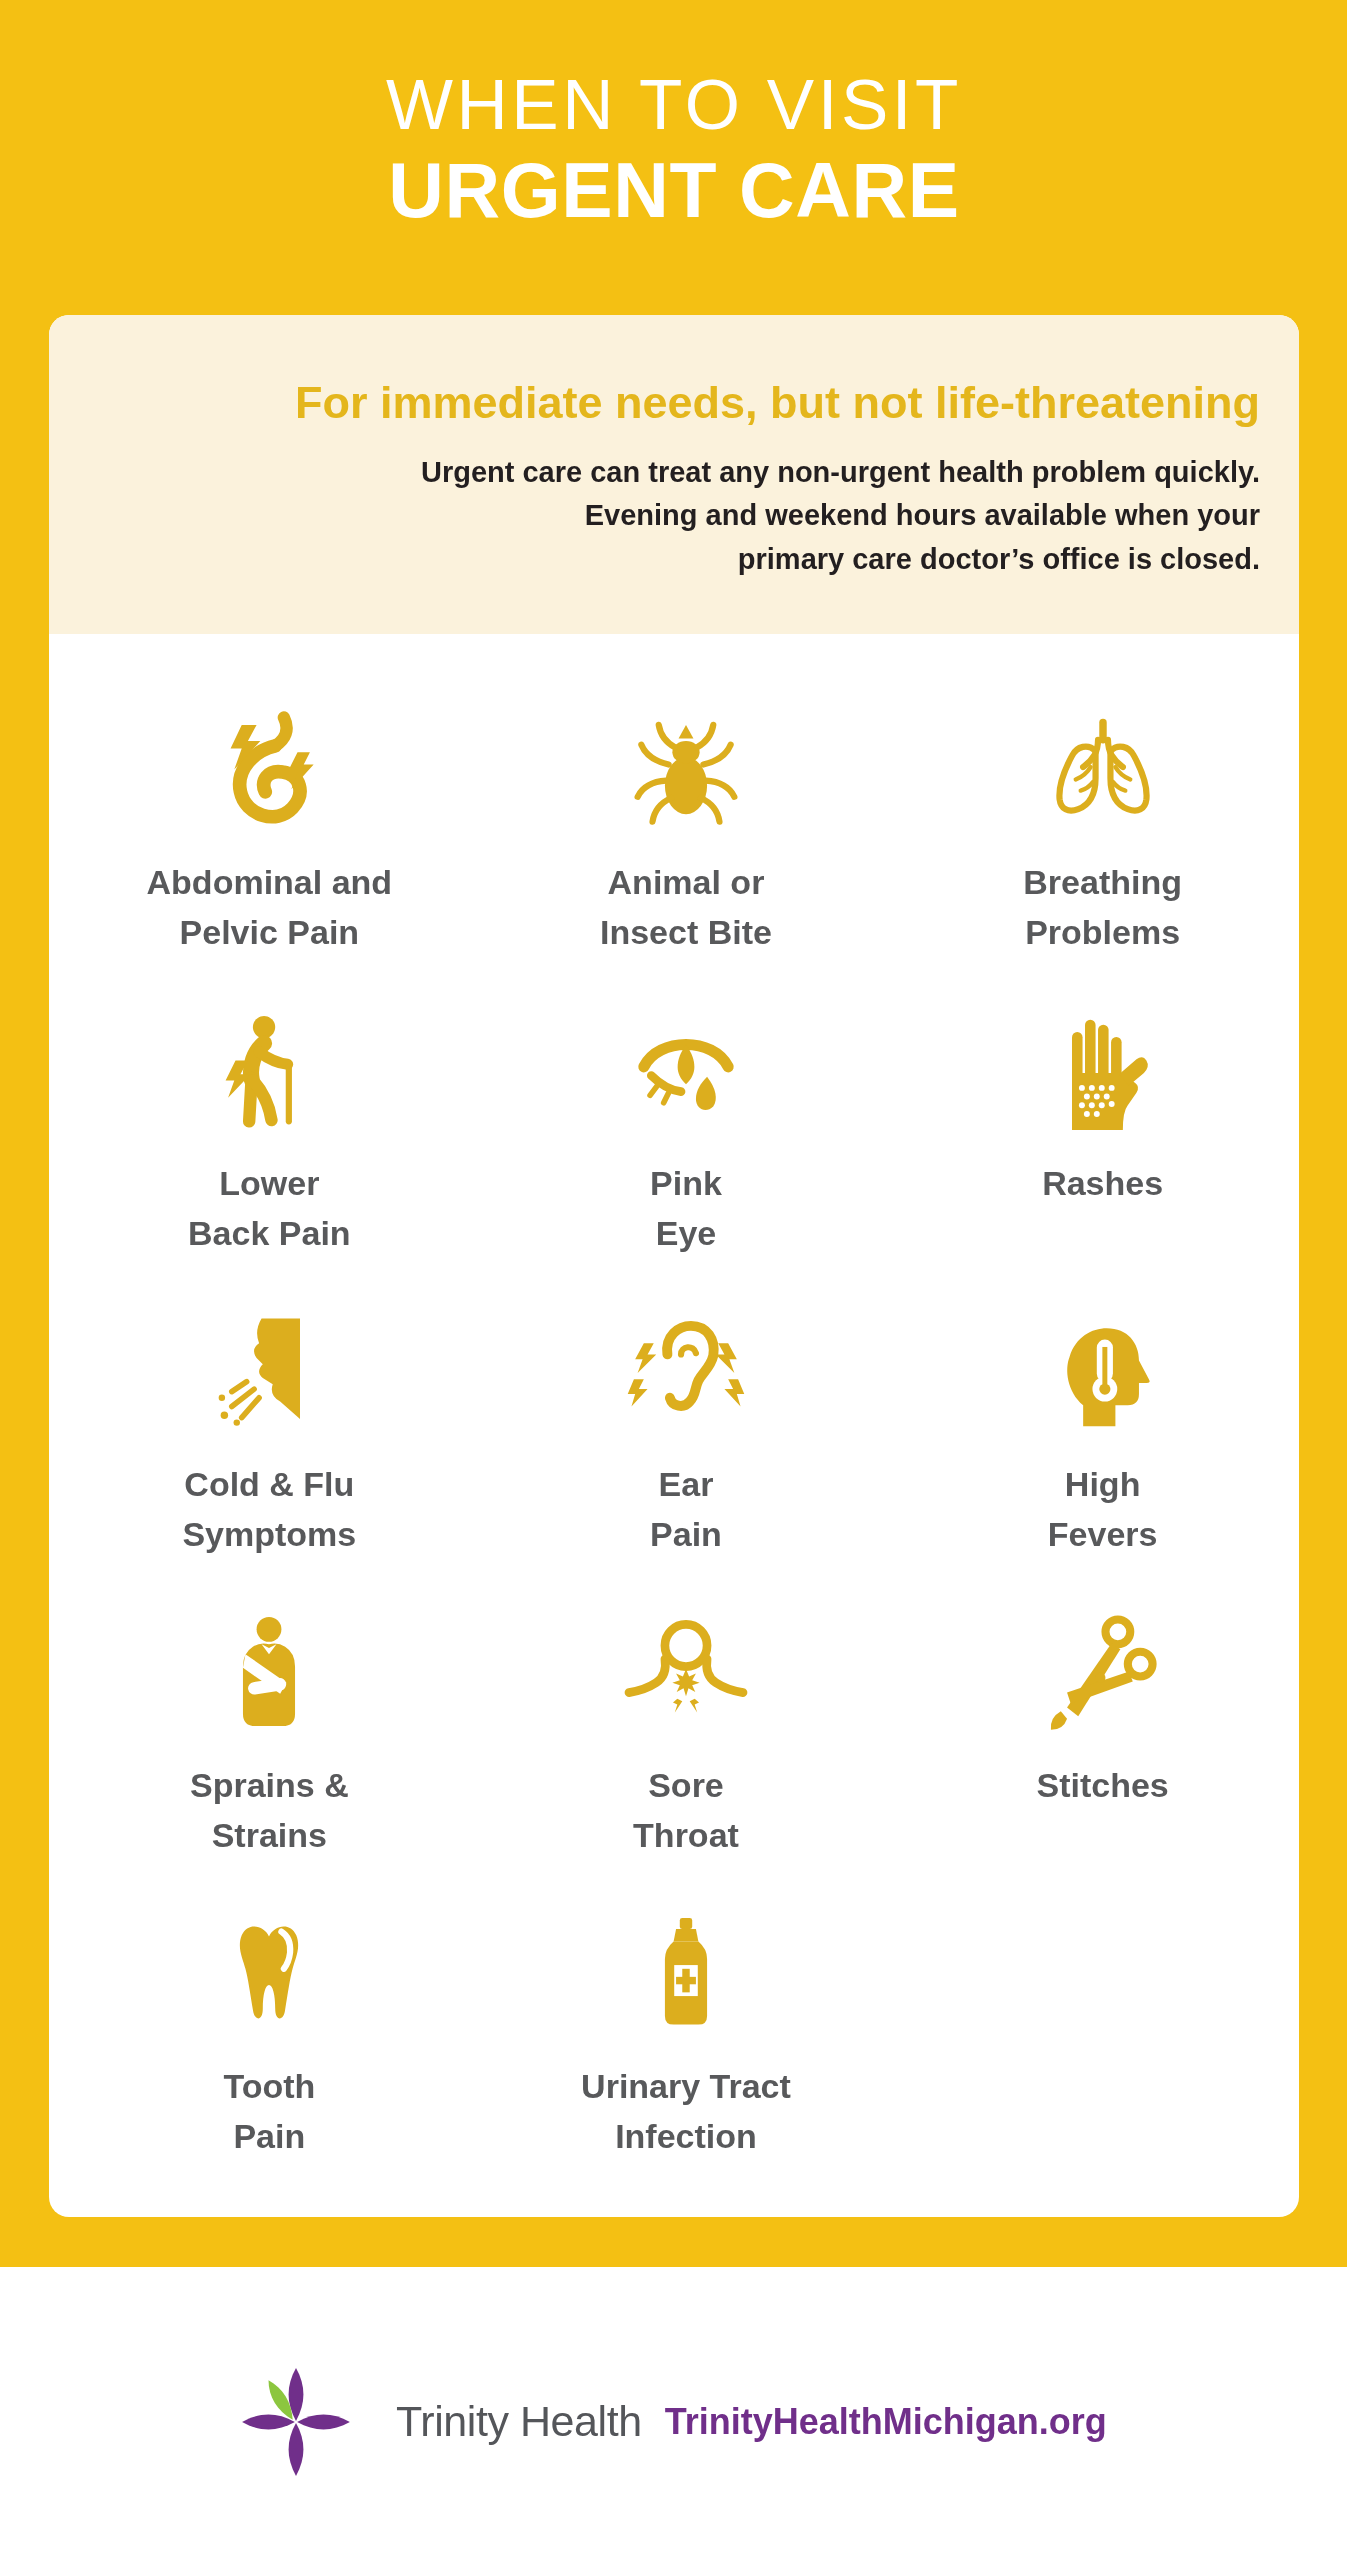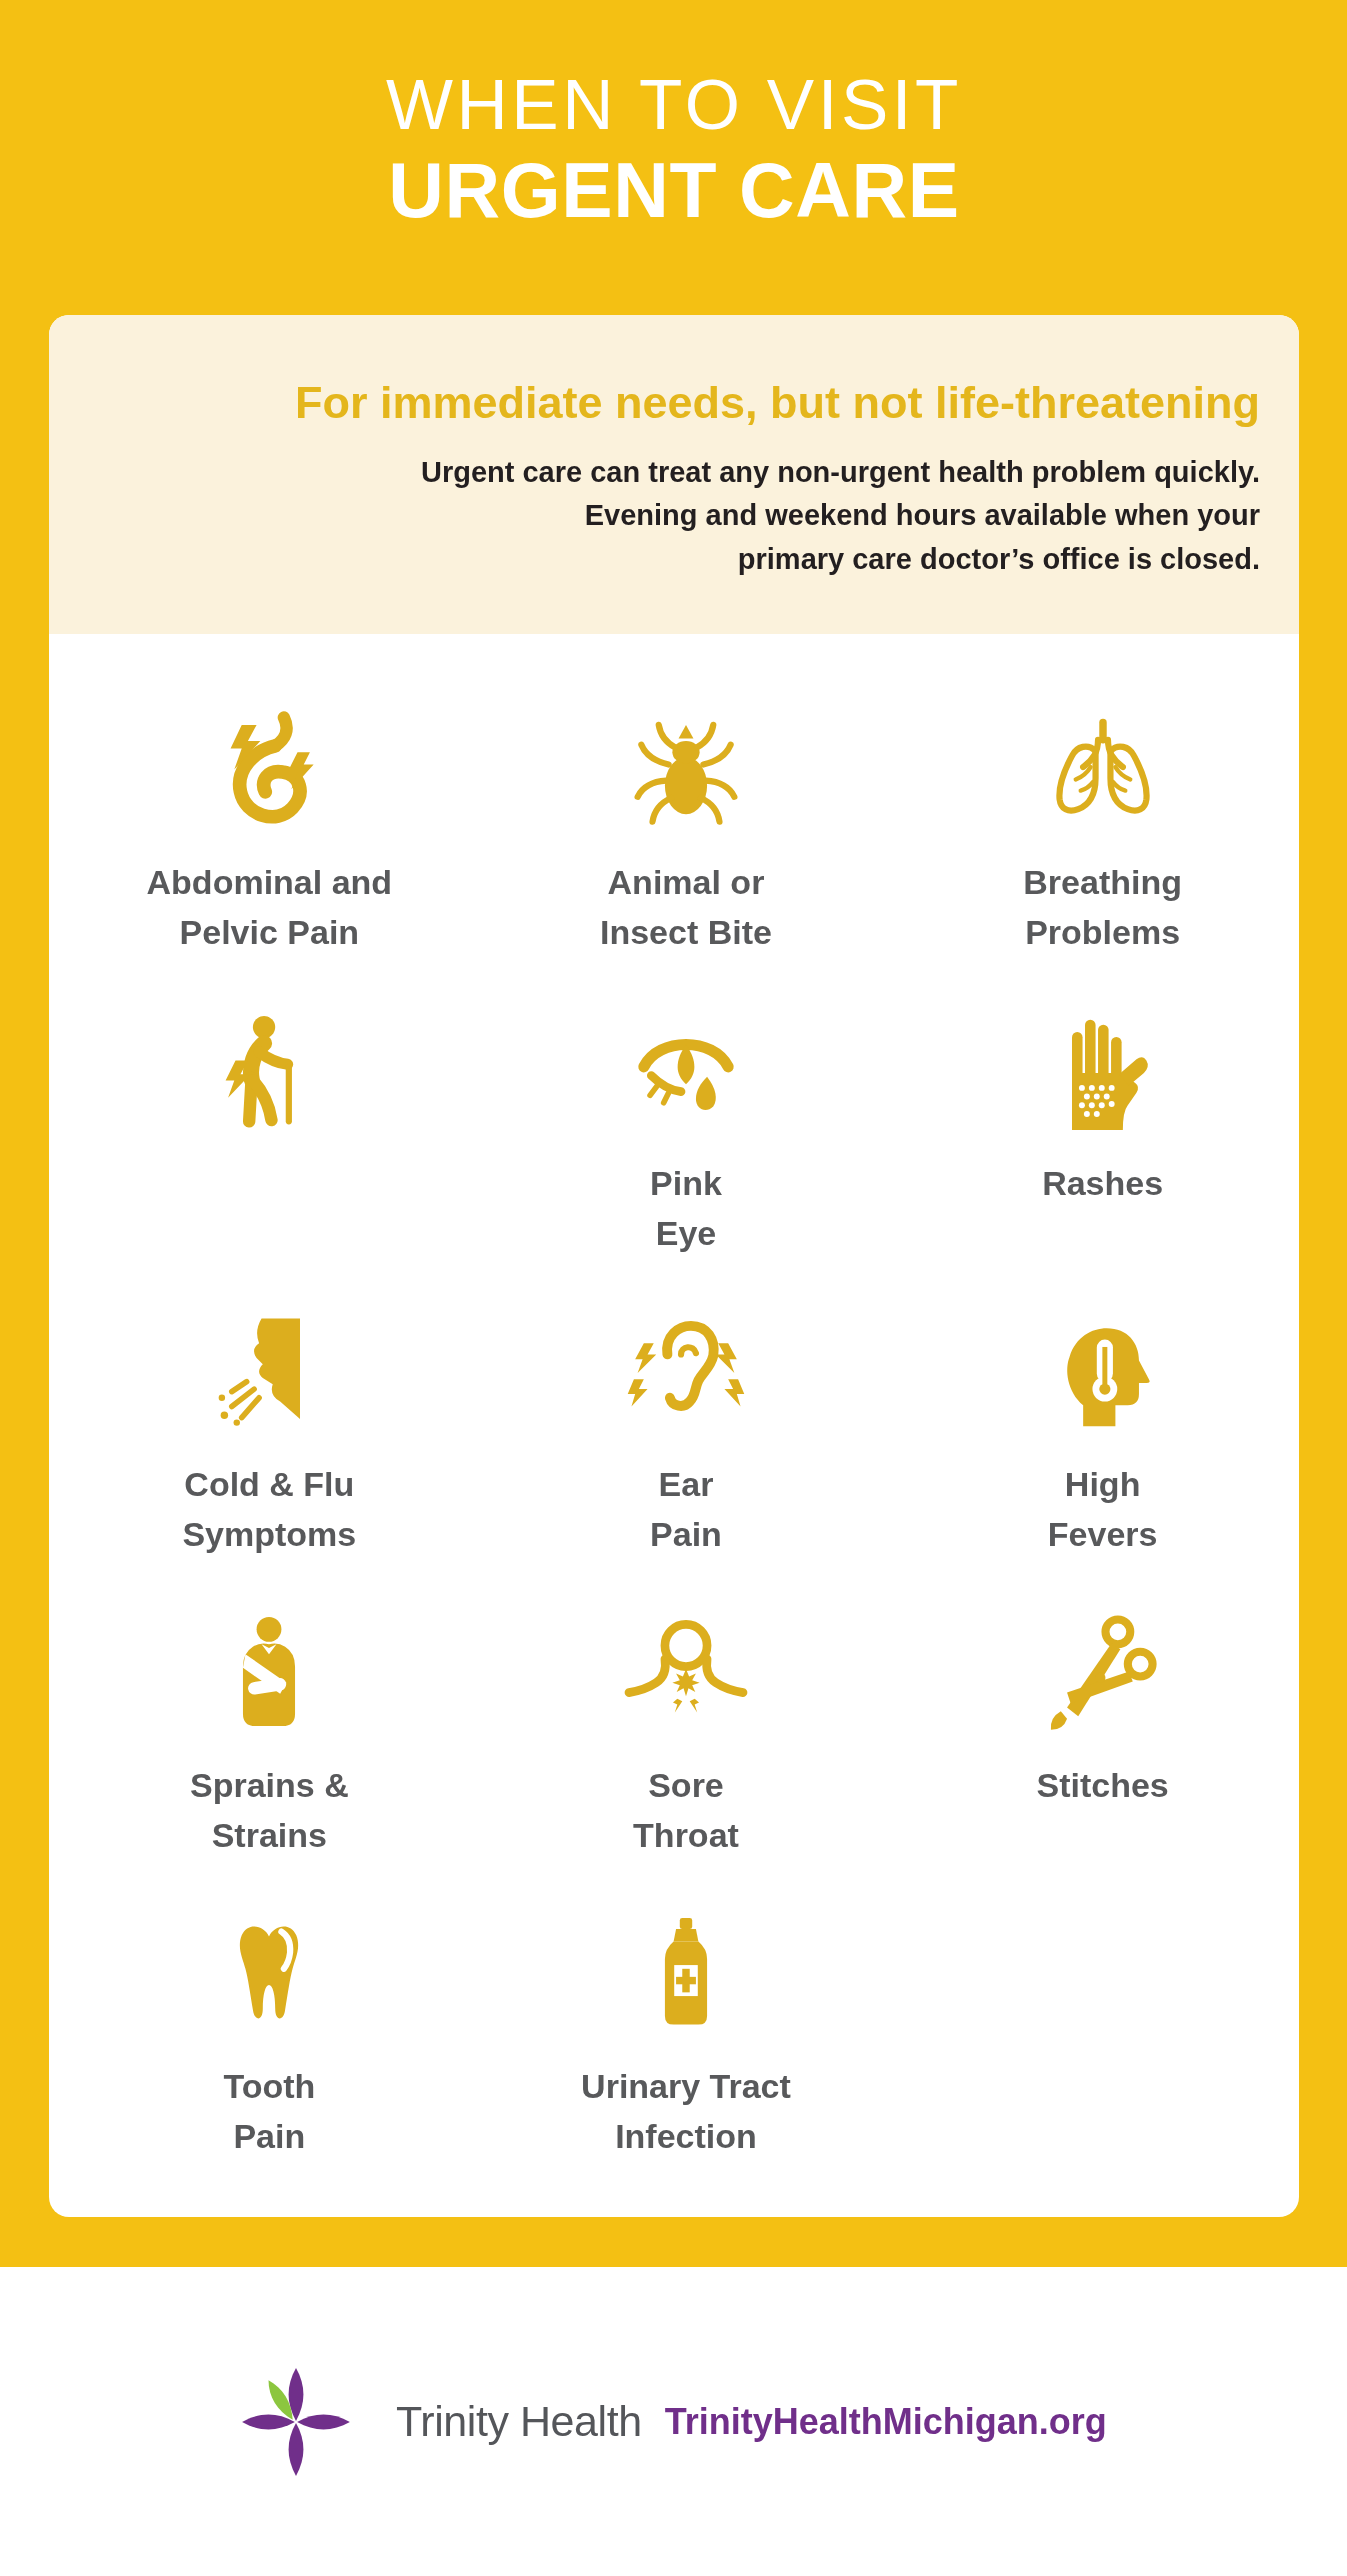--- a/index.html
+++ b/index.html
@@ -129,20 +129,24 @@
             <div class="icon-box">
               <svg class="ic" viewBox="0 0 100 100">
                 <circle cx="46" cy="13" r="9"></circle>
                 <path class="st" stroke-width="13" d="M46 26c-8 7-12 18-10 29"></path>
                 <path class="st" stroke-width="10" d="M36 54 34 89"></path>
                 <path class="st" stroke-width="10" d="M37 56c7 8 13 19 15 32"></path>
                 <path class="st" stroke-width="9" d="M42 33c8 6 15 9 23 10"></path>
                 <path class="st" stroke-width="5" d="M66 45v44"></path>
                 <polygon points="23,40 33,40 27,51 35,51 17,70 22,56 15,56"></polygon>
               </svg>
+            </div>
+            <div class="label">
+              <span>Lower</span>
+              <span>Back Pain</span>
             </div>
           </div>
           <div class="cell">
             <div class="icon-box">
               <svg class="ic" viewBox="0 0 100 100">
                 <path class="st" stroke-width="9" d="M16 45C28 21 72 21 84 45"></path>
                 <path class="st" stroke-width="7" d="M22 52c8 8 16 12 24 13"></path>
                 <path class="st" stroke-width="4.5" d="M27 60l-6 8M36 66l-4 8"></path>
                 <path d="M50 27c9 13 9 24 0 32-9-8-9-19 0-32z"></path>
                 <path d="M67 53c7 9 9 18 5 24-6 6-14 2-14-6 0-7 4-13 9-18z"></path>

